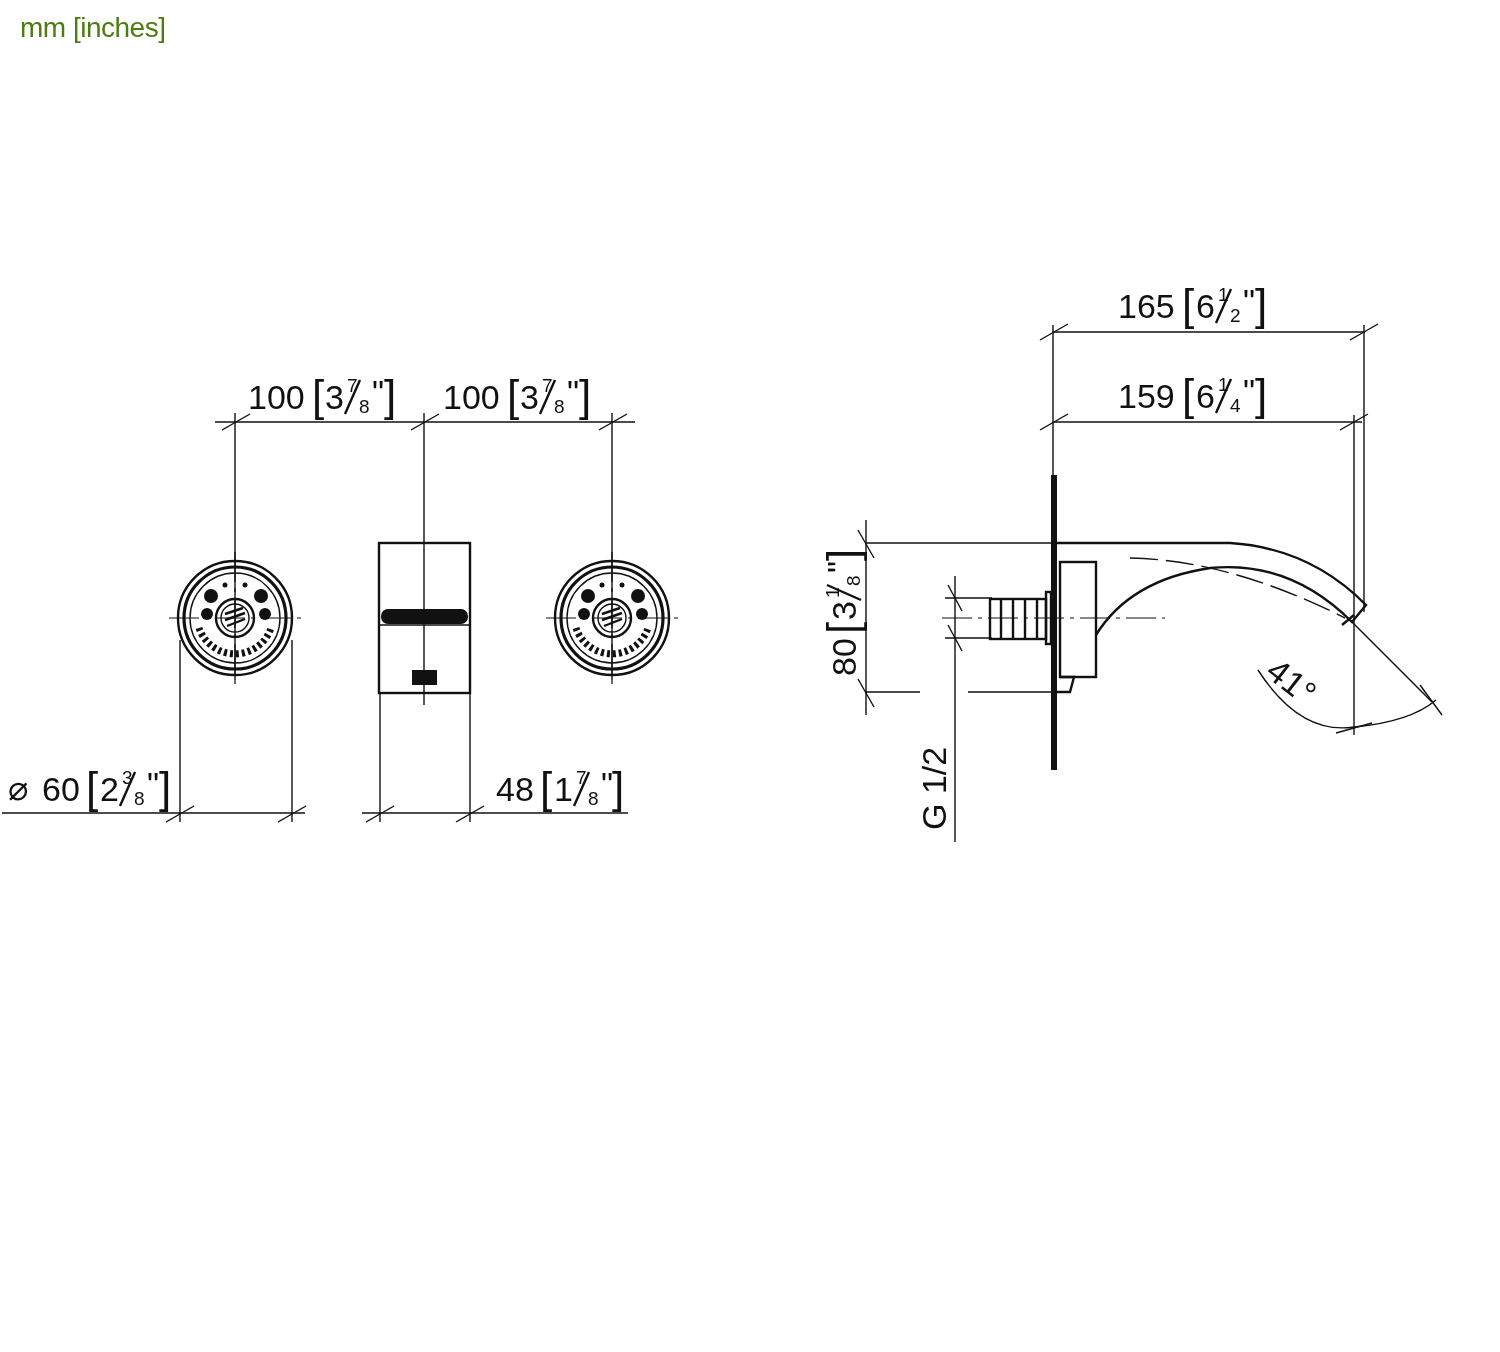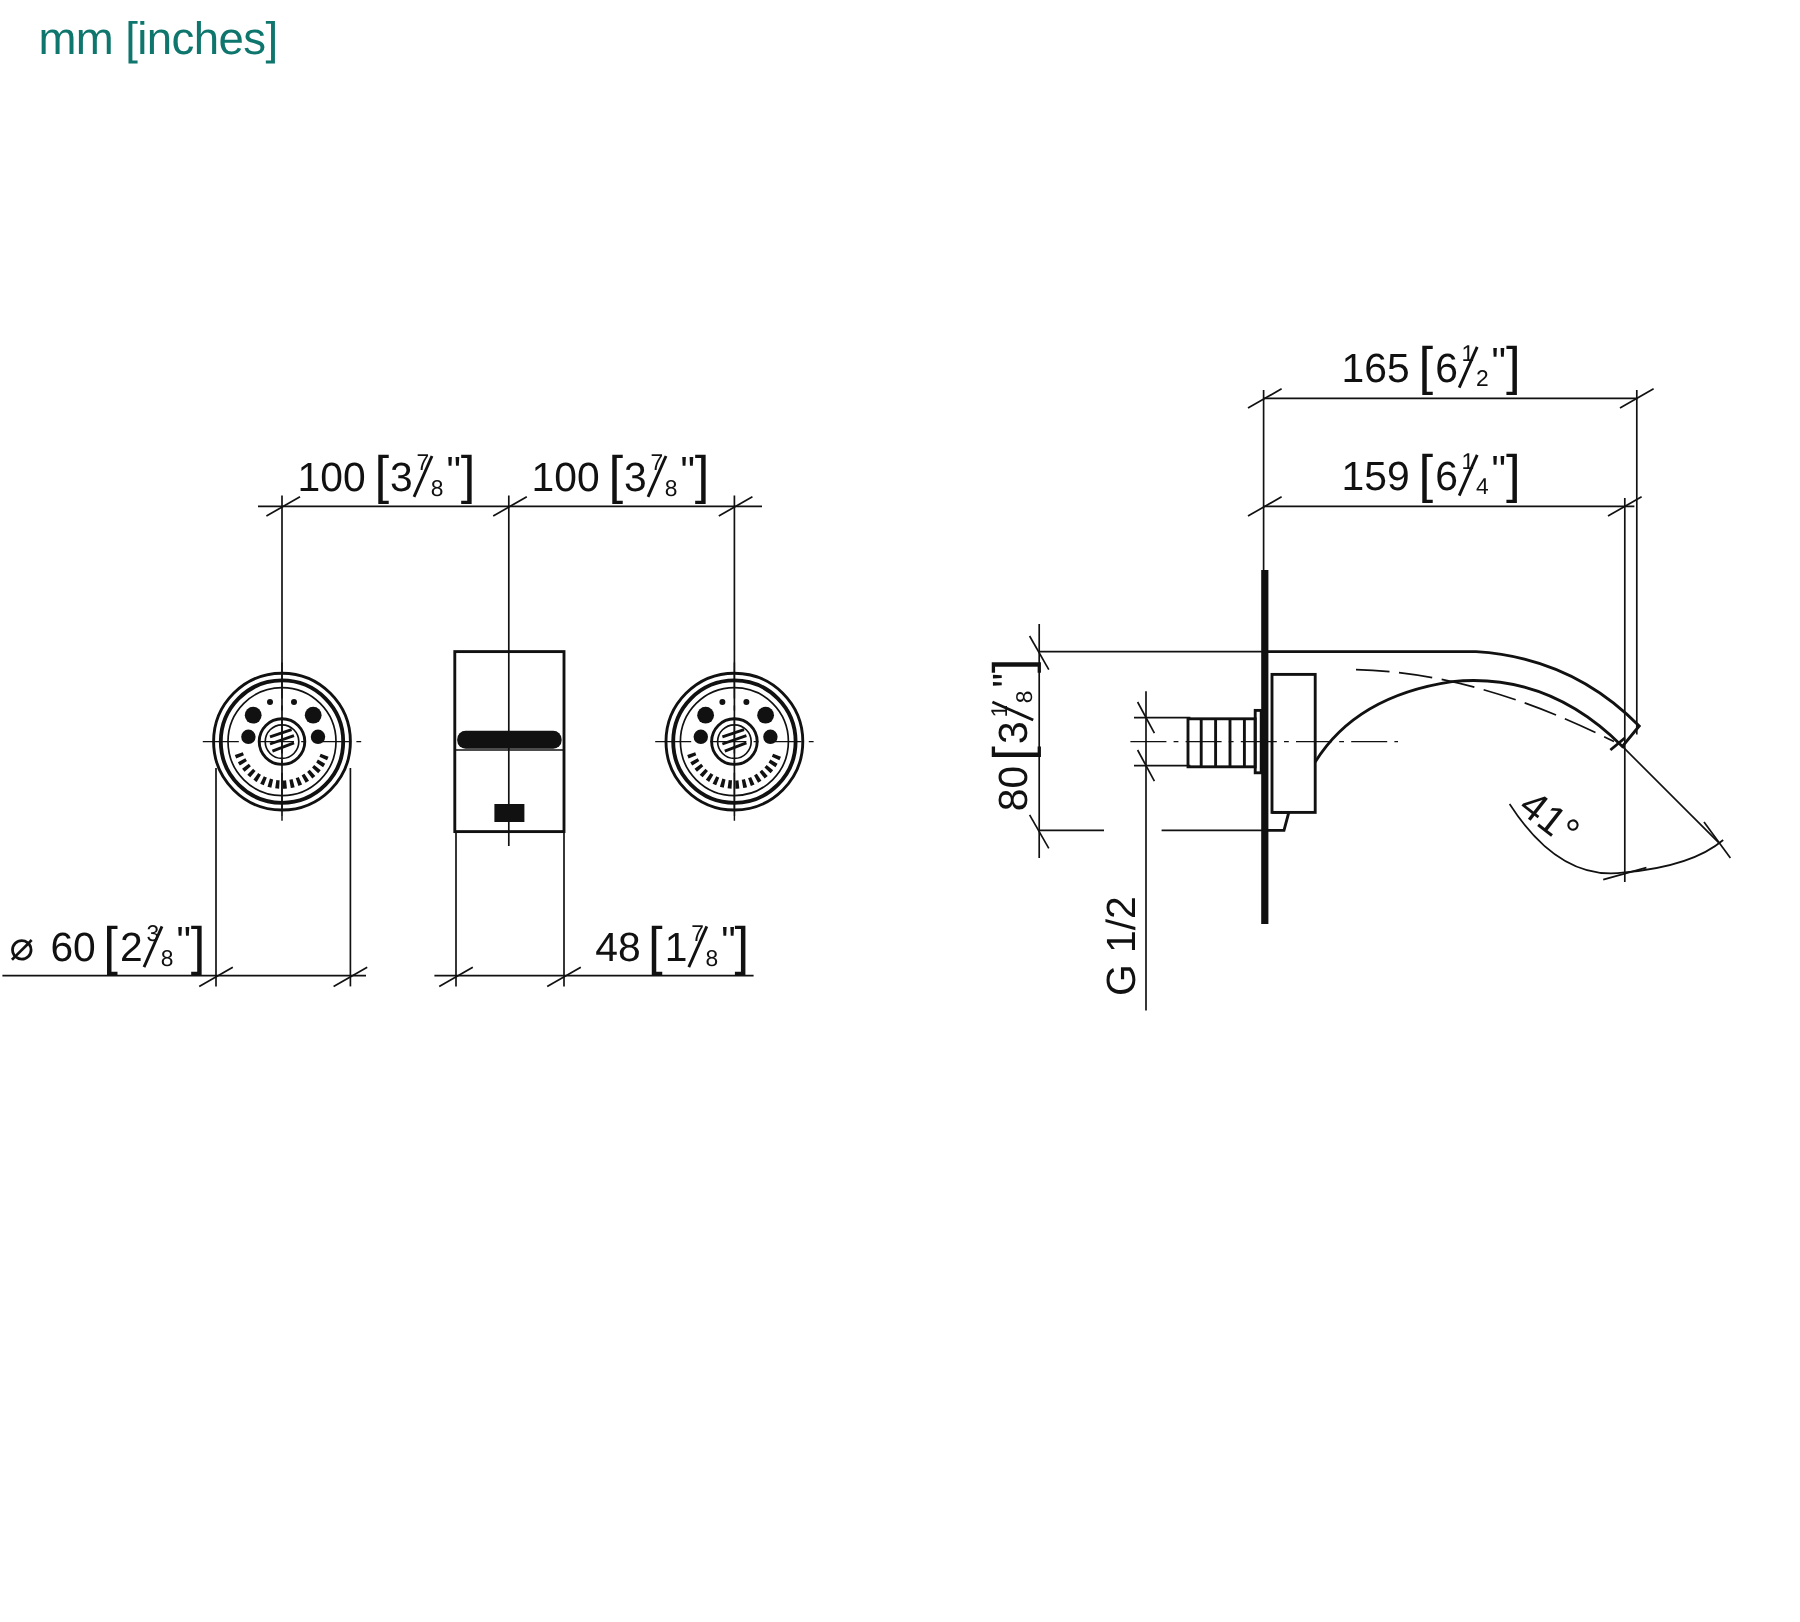--- a/index.html
+++ b/index.html
@@ -1,19 +1,19 @@
 <!DOCTYPE html>
 <html><head>
 <meta charset="utf-8">
 <style>
   html, body { margin: 0; padding: 0; background: #ffffff; }
   body { width: 1500px; height: 1352px; position: relative; overflow: hidden;
          font-family: "Liberation Sans", sans-serif; color: #111; }
-  .units { position: absolute; left: 20px; top: 12px; font-size: 38px;
-           font-family: "Liberation Sans", sans-serif; color: #0f766e; letter-spacing: -0.5px; margin-left: 12px; }
+  .units { position: absolute; left: 20px; top: 12px; font-size: 28px;
+           font-family: "Liberation Sans", sans-serif; color: #4d7c0f; letter-spacing: -0.5px; }
   svg { position: absolute; left: 0; top: 0; }
   .dim { font-family: "Liberation Sans", sans-serif; font-size: 34px; fill: #111; }
   .frac { font-family: "Liberation Sans", sans-serif; font-size: 19px; fill: #111; }
   .thin { stroke: #111; stroke-width: 1.4; fill: none; }
   .mid { stroke: #111; stroke-width: 2.4; fill: none; }
   .thick { stroke: #111; stroke-width: 3.2; fill: none; }
   .center { stroke: #111; stroke-width: 1.2; fill: none; stroke-dasharray: 30 6 4 6; }
 </style>
 </head>
 <body>

